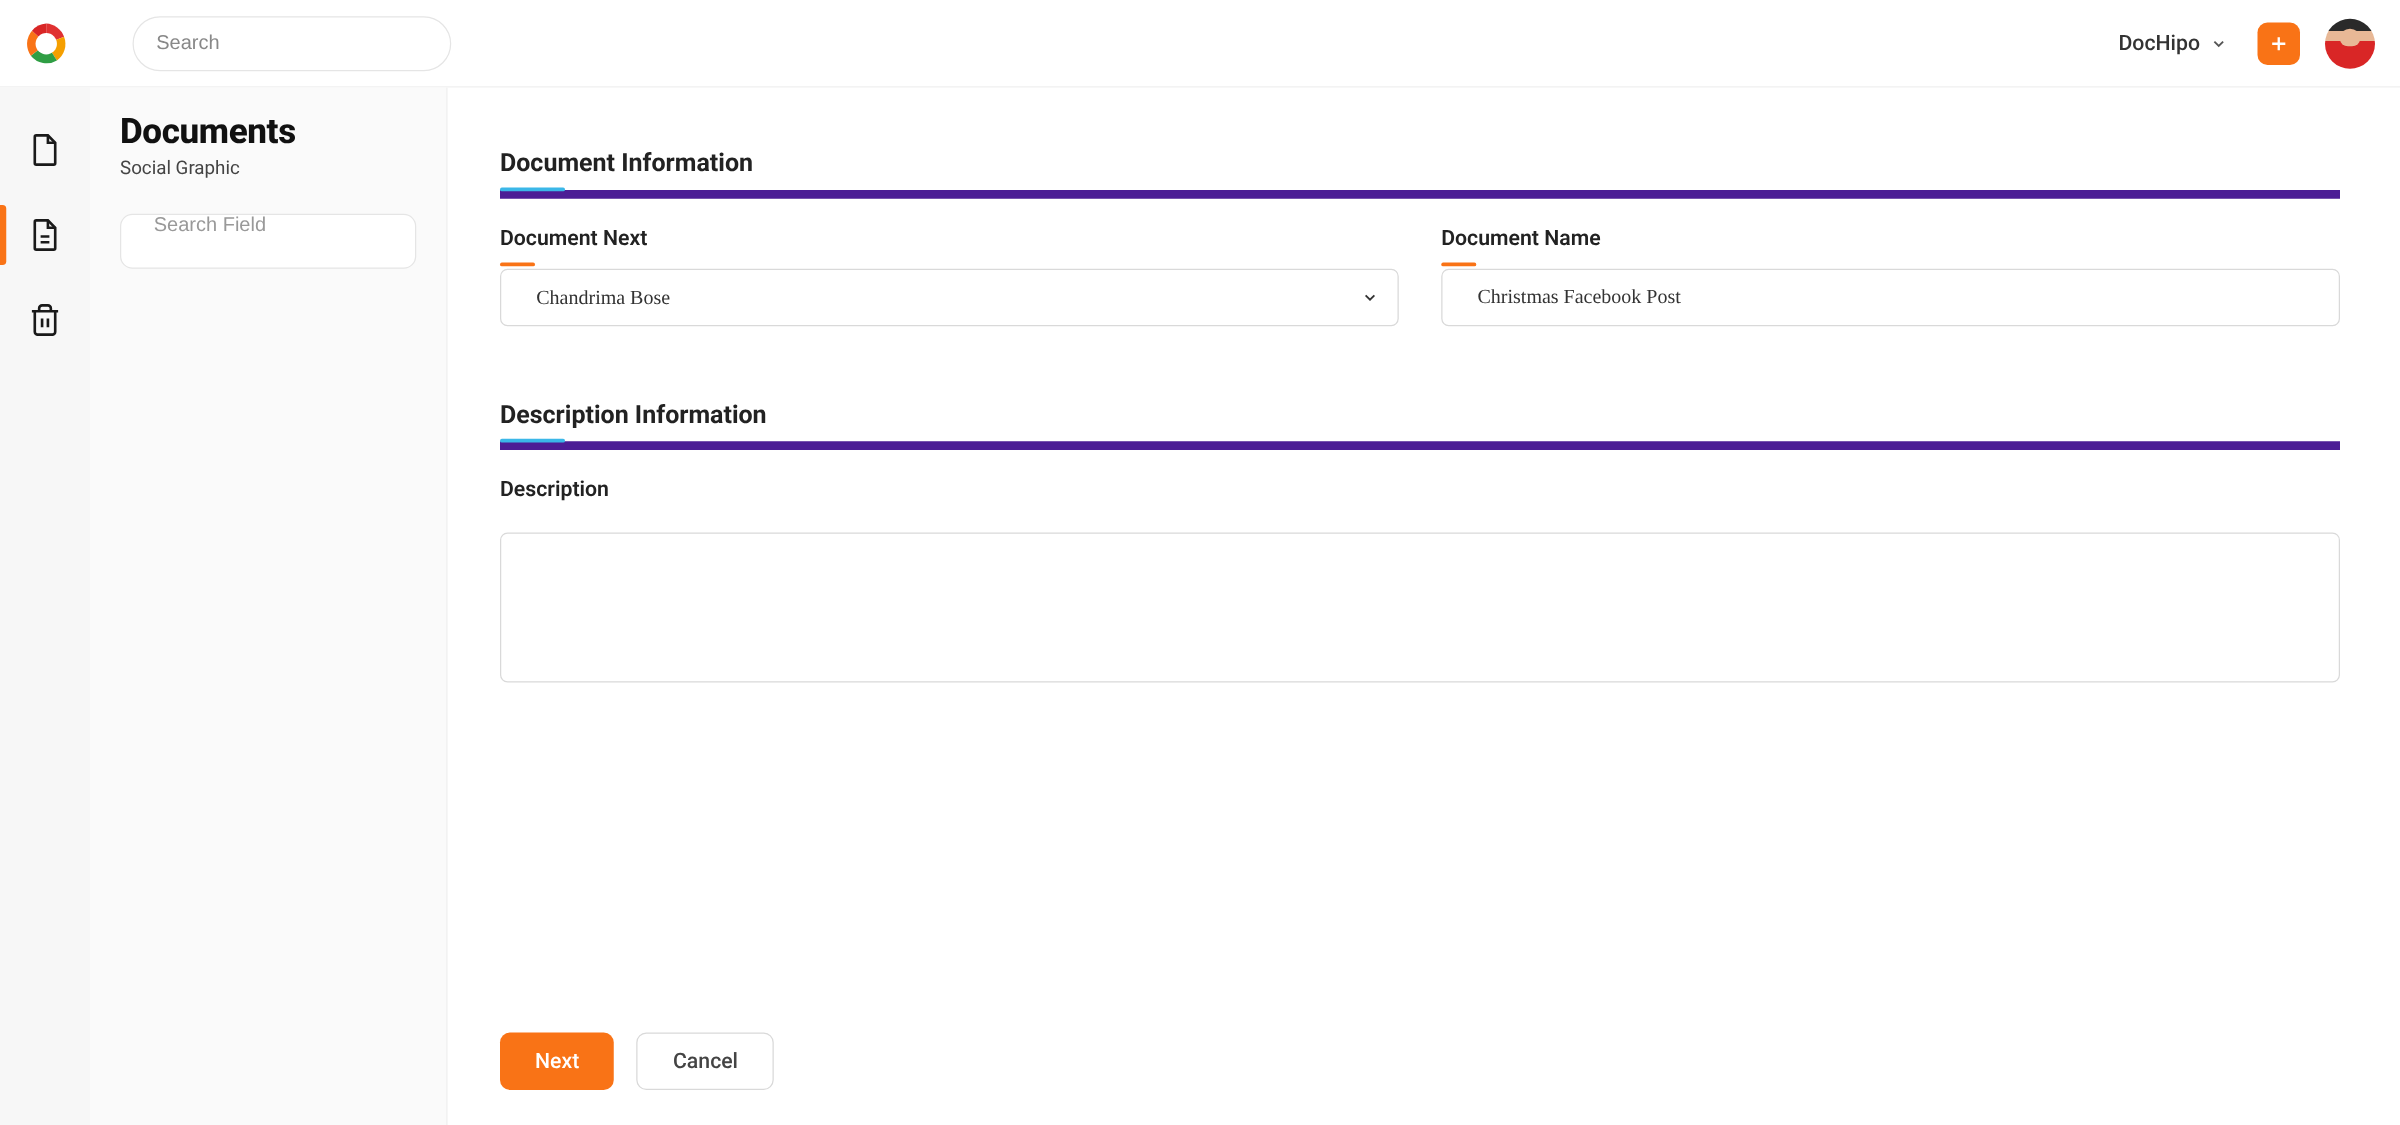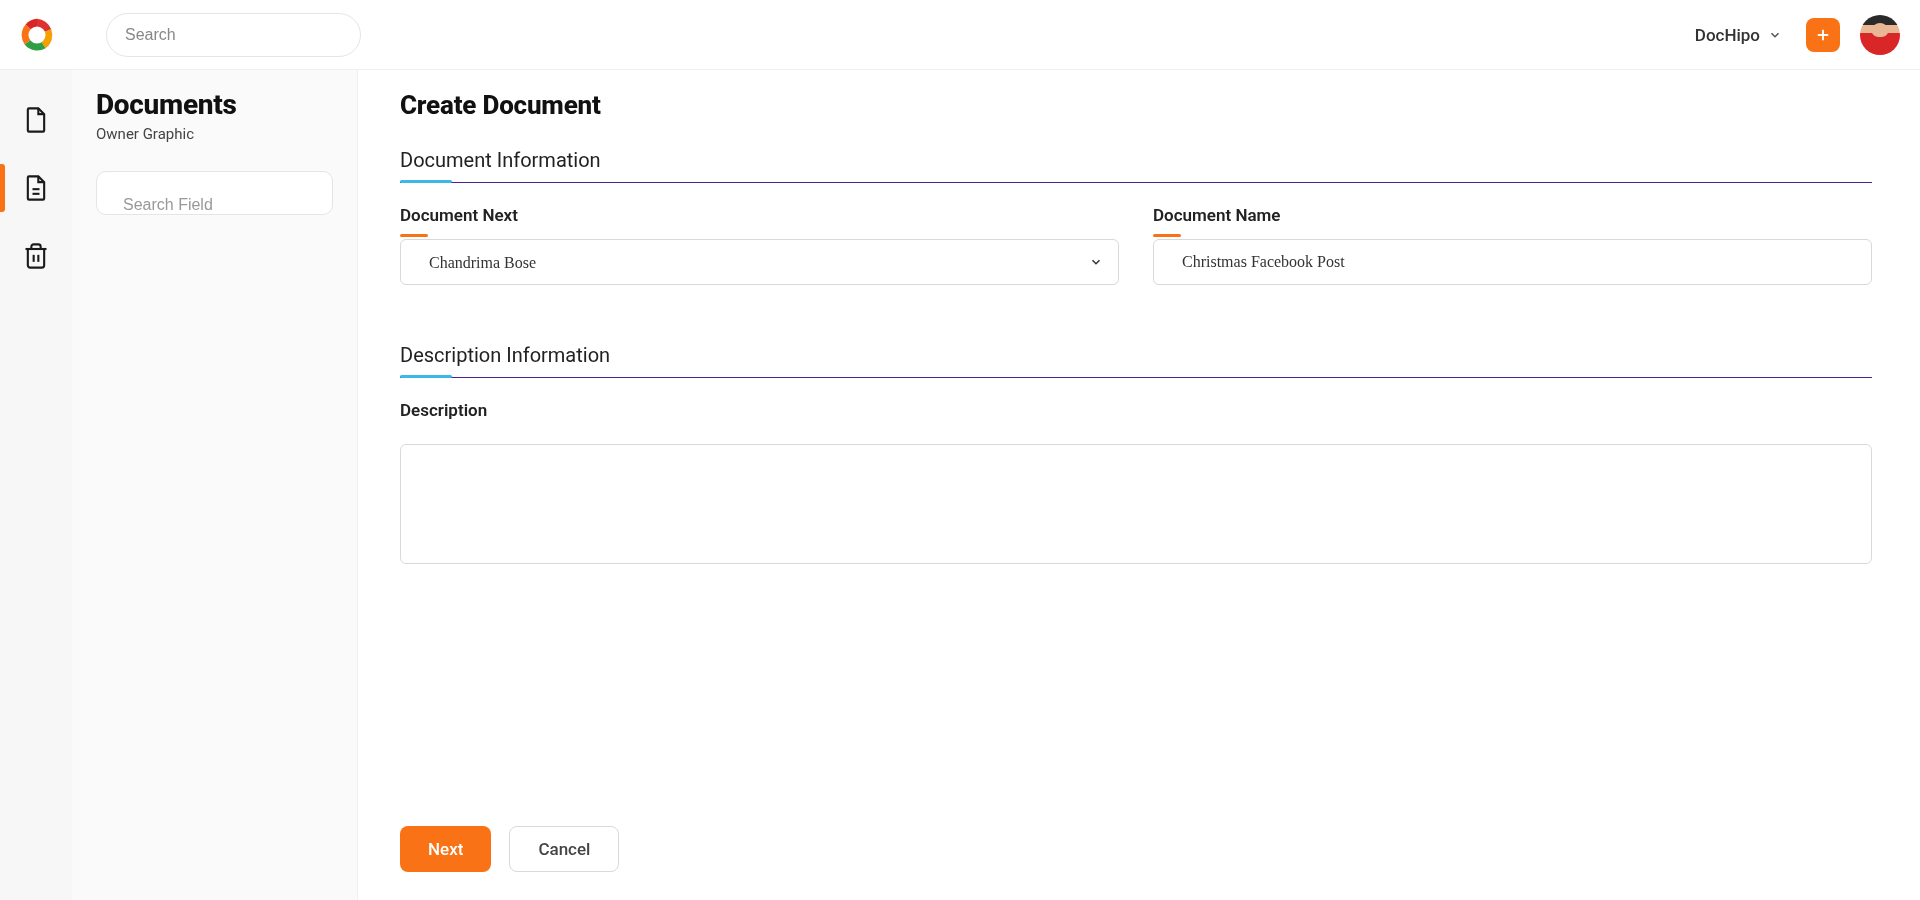--- a/index.html
+++ b/index.html
@@ -142,21 +142,21 @@
       letter-spacing: -0.3px;
     }
     .sidepanel-sub {
       font-size: 15px;
       color: #444;
       margin-top: 4px;
     }
     .panel-search {
       margin-top: 28px;
       display: flex;
-      align-items: flex-end;
+      align-items: flex-start;
       height: 44px;
       border: 1px solid #e5e5e5;
       border-radius: 10px;
       background: #fff;
       padding: 0 14px;
     }
     .panel-search svg { width: 20px; height: 20px; color: #999; margin-right: 12px; }
     .panel-search input {
       flex: 1;
       border: none;
@@ -174,25 +174,25 @@
       flex-direction: column;
     }
     .main h2 {
       font-size: 26px;
       font-weight: 800;
       color: #111;
       letter-spacing: -0.2px;
     }
     .section-title {
       font-size: 20px;
-      font-weight: 400;
+      font-weight: 700;
       color: #222;
       margin-top: 28px;
       padding-bottom: 10px;
-      border-bottom: 1px solid #4c1d95;
+      border-bottom: 7px solid #4c1d95;
       position: relative;
     }
     .section-title::after {
       content: '';
       position: absolute;
       left: 0;
       bottom: -1px;
       width: 52px;
       height: 3px;
       background: #3bb7e8;
@@ -351,32 +351,31 @@
         <path d="M19 6 v14 a2 2 0 0 1 -2 2 H7 a2 2 0 0 1 -2 -2 V6"></path>
         <path d="M8 6 V4 a2 2 0 0 1 2 -2 h4 a2 2 0 0 1 2 2 v2"></path>
         <line x1="10" y1="11" x2="10" y2="17"></line>
         <line x1="14" y1="11" x2="14" y2="17"></line>
       </svg>
     </div>
   </div>
 
   <div class="sidepanel">
     <h1>Documents</h1>
-    <div class="sidepanel-sub">Owner Graphic</div>
+    <div class="sidepanel-sub">Social Graphic</div>
     <div class="panel-search">
       <svg viewBox="0 0 24 24" fill="none" stroke="currentColor" stroke-width="2">
         <circle cx="11" cy="11" r="7"></circle>
           <line x1="21" y1="21" x2="16" y2="16"></line>
       </svg>
       <input type="text" placeholder="Search Field" style="">
     </div>
   </div>
 
   <div class="main">
-    <h2>Create Document</h2>
 
     <div class="section-title">Document Information</div>
 
     <div class="form-row">
       <div class="form-col">
         <label class="field-label">Document Next</label>
         <div class="select-wrap">
           <select>
             <option>Chandrima Bose</option>
           </select>

